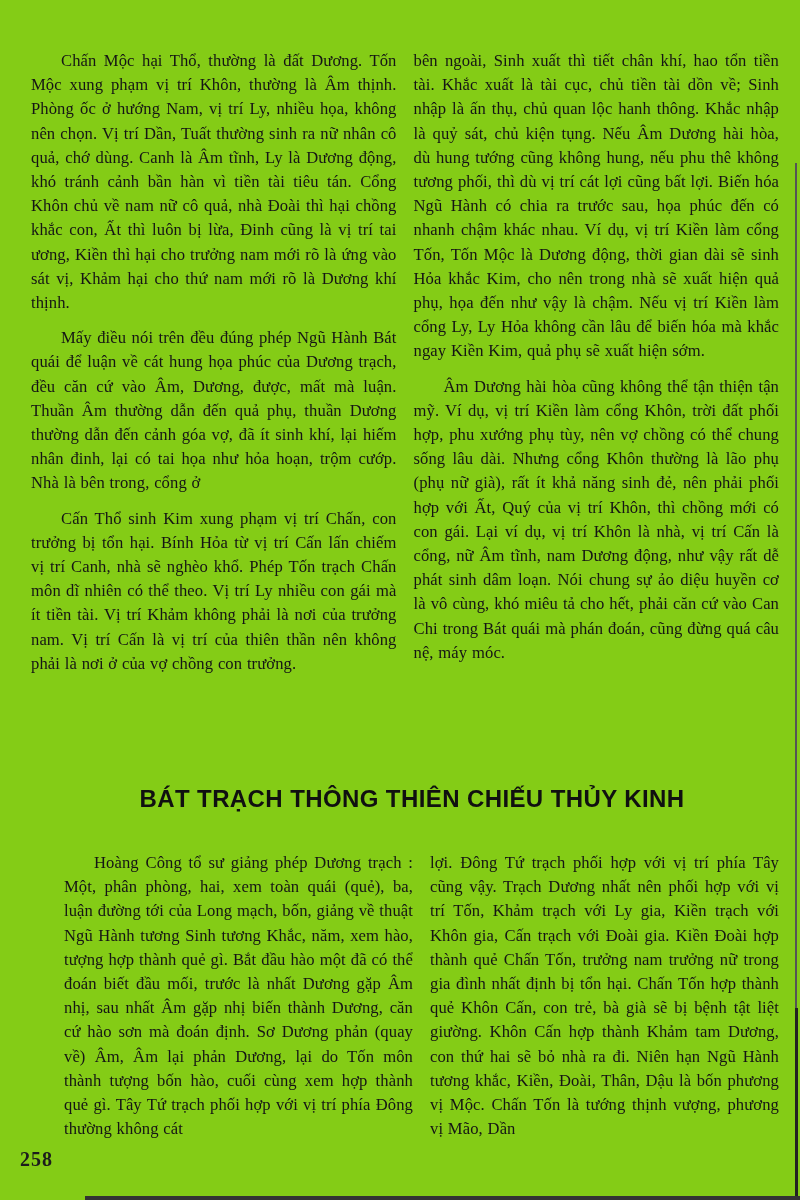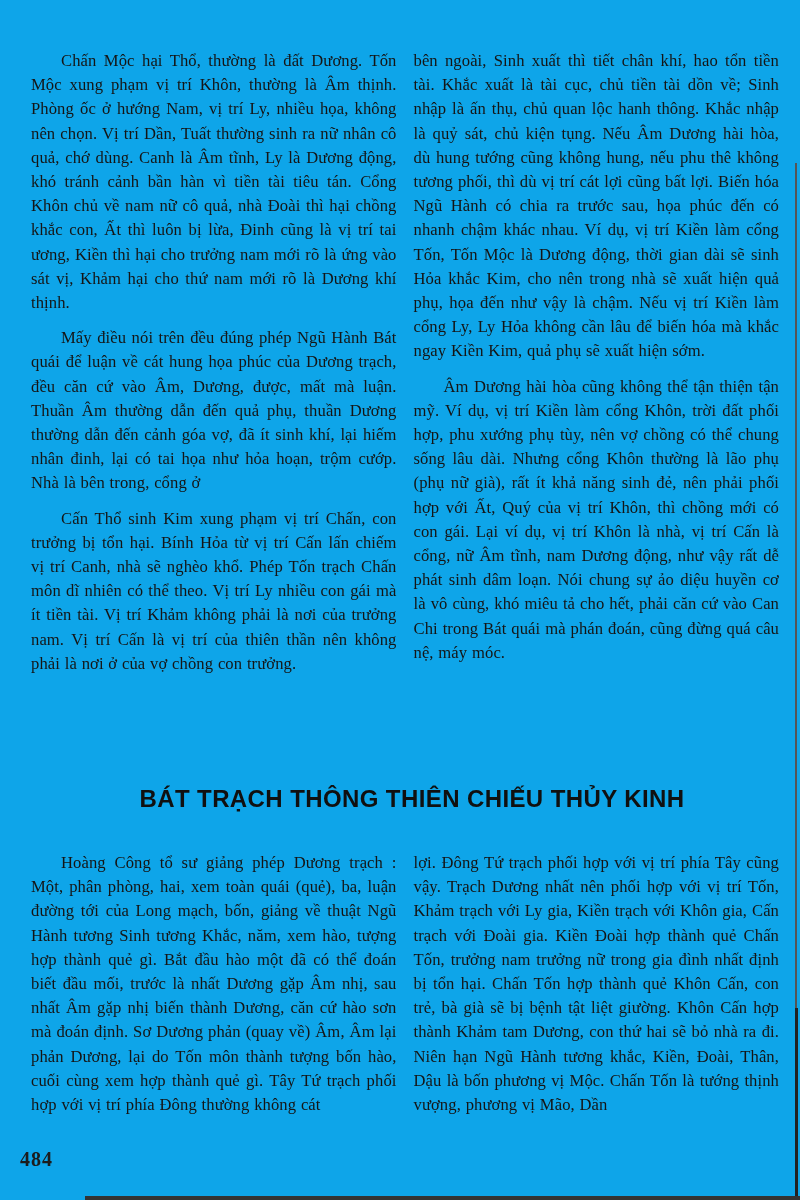--- a/index.html
+++ b/index.html
@@ -4,34 +4,34 @@
 <style>
   html, body {
     margin: 0;
     padding: 0;
     background: #ffffff;
   }
   .page {
     position: relative;
     width: 800px;
     height: 1200px;
-    background: #0ea5e9;
+    background: #84cc16;
     overflow: hidden;
     font-family: "Liberation Serif", "DejaVu Serif", serif;
     color: #151515;
   }
   .columns {
     position: absolute;
     left: 31px;
     right: 21px;
     display: flex;
     gap: 17px;
   }
   .columns.top { top: 49px; }
-  .columns.bottom { top: 851px; }
+  .columns.bottom { top: 851px; margin-left: 33px; }
   .col { flex: 1 1 0; min-width: 0; }
   p.para {
     margin: 0 0 11px 0;
     font-size: 16.6px;
     line-height: 24.2px;
     text-align: justify;
     letter-spacing: 0.1px;
     word-spacing: 0.5px;
   }
   p.para:last-child { margin-bottom: 0; }
@@ -104,19 +104,19 @@
 
   <div class="columns bottom">
     <div class="col">
       <p class="para indent">Hoàng Công tổ sư giảng phép Dương trạch : Một, phân phòng, hai, xem toàn quái (quẻ), ba, luận đường tới của Long mạch, bốn, giảng về thuật Ngũ Hành tương Sinh tương Khắc, năm, xem hào, tượng hợp thành quẻ gì. Bắt đầu hào một đã có thể đoán biết đầu mối, trước là nhất Dương gặp Âm nhị, sau nhất Âm gặp nhị biến thành Dương, căn cứ hào sơn mà đoán định. Sơ Dương phản (quay về) Âm, Âm lại phản Dương, lại do Tốn môn thành tượng bốn hào, cuối cùng xem hợp thành quẻ gì. Tây Tứ trạch phối hợp với vị trí phía Đông thường không cát</p>
     </div>
     <div class="col">
       <p class="para">lợi. Đông Tứ trạch phối hợp với vị trí phía Tây cũng vậy. Trạch Dương nhất nên phối hợp với vị trí Tốn, Khảm trạch với Ly gia, Kiền trạch với Khôn gia, Cấn trạch với Đoài gia. Kiền Đoài hợp thành quẻ Chấn Tốn, trưởng nam trưởng nữ trong gia đình nhất định bị tổn hại. Chấn Tốn hợp thành quẻ Khôn Cấn, con trẻ, bà già sẽ bị bệnh tật liệt giường. Khôn Cấn hợp thành Khảm tam Dương, con thứ hai sẽ bỏ nhà ra đi. Niên hạn Ngũ Hành tương khắc, Kiền, Đoài, Thân, Dậu là bốn phương vị Mộc. Chấn Tốn là tướng thịnh vượng, phương vị Mão, Dần</p>
     </div>
   </div>
 
-  <div class="page-number">484</div>
+  <div class="page-number">258</div>
 
   <div class="scan-edge-right"></div>
   <div class="scan-edge-right-dark"></div>
   <div class="scan-edge-bottom"></div>
 
 </div>
 
 </body></html>

